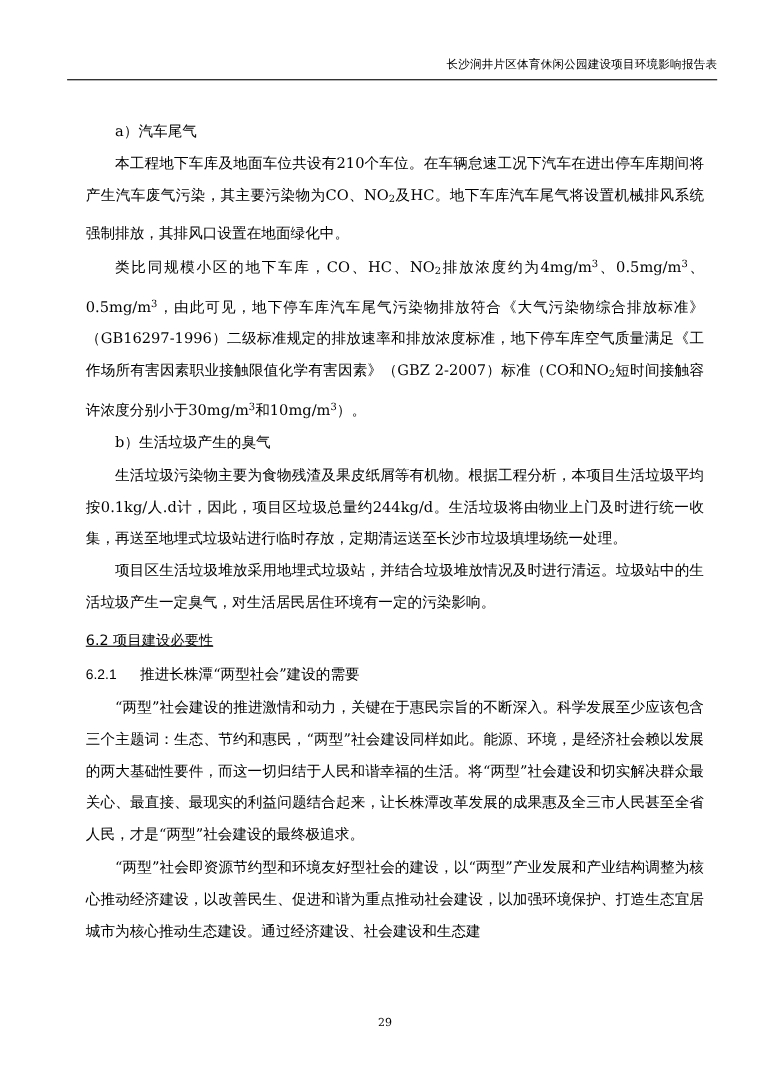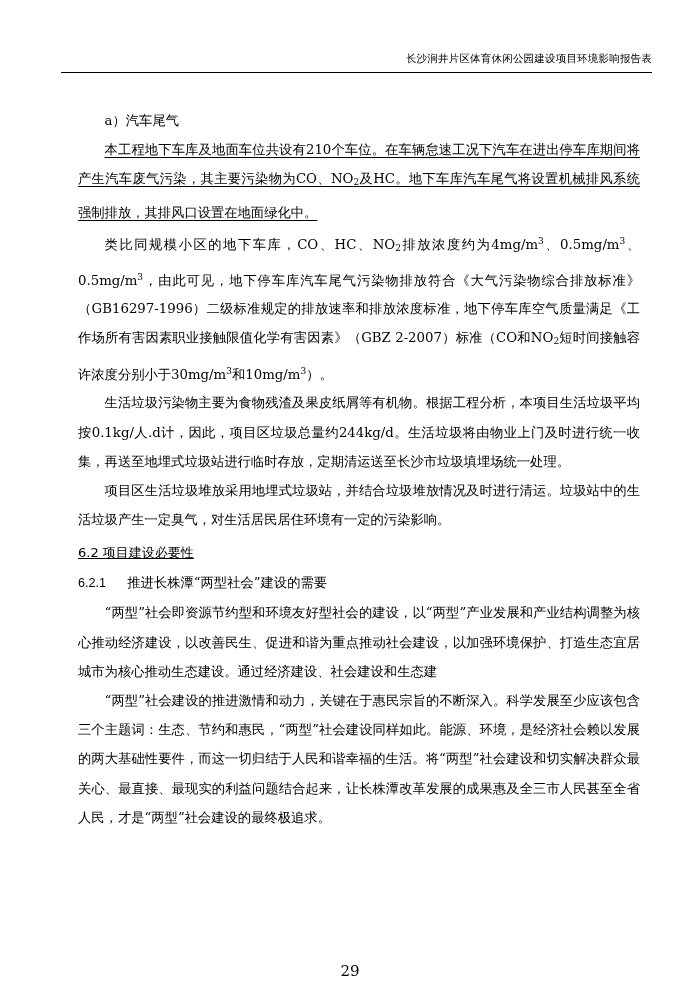--- a/index.html
+++ b/index.html
@@ -46,21 +46,20 @@
     line-height: 29.2px;
     text-align: justify;
     text-justify: inter-ideograph;
     margin-top: 22px;
   }
   .p {
     margin: 0;
     text-indent: 2em;
   }
   .p.u {
-    text-decoration: underline;
     text-underline-offset: 3px;
   }
   .sec-title {
     margin: 0;
     text-indent: 0;
     font-family: "DejaVu Sans", "Liberation Sans", sans-serif;
     font-size: 13px;
     line-height: 30px;
     padding-top: 4px;
     text-decoration: underline;
@@ -89,52 +88,52 @@
   }
   .latin {
     font-family: "DejaVu Serif", "Liberation Serif", serif;
   }
   .pagenum {
     position: absolute;
     left: 0;
     right: 0;
     top: 925px;
     text-align: center;
-    font-size: 15px;
+    font-size: 10px;
     font-family: "DejaVu Serif", "Liberation Serif", serif;
-    margin-top: 37px;
   }
 </style>
 </head>
 <body>
 
 <div class="page">
 
   <div class="header">长沙涧井片区体育休闲公园建设项目环境影响报告表</div>
   <div class="header-rule"></div>
 
   <div class="content">
 
     <p class="p">a）汽车尾气</p>
 
     <p class="p u"><span>本工程地下车库及地面车位共设有</span><span class="latin">210</span><span>个车位。在车辆怠速工况下汽车在进出停车库期间将产生汽车废气污染，其主要污染物为</span><span class="latin">CO</span><span>、</span><span class="latin">NO</span><sub>2</sub><span>及</span><span class="latin">HC</span><span>。地下车库汽车尾气将设置机械排风系统强制排放，其排风口设置在地面绿化中。</span></p>
 
     <p class="p"><span>类比同规模小区的地下车库，</span><span class="latin">CO</span><span>、</span><span class="latin">HC</span><span>、</span><span class="latin">NO</span><sub>2</sub><span>排放浓度约为</span><span class="latin">4mg/m</span><sup>3</sup><span>、</span><span class="latin">0.5mg/m</span><sup>3</sup><span>、</span><span class="latin">0.5mg/m</span><sup>3</sup><span>，由此可见，地下停车库汽车尾气污染物排放符合《大气污染物综合排放标准》（</span><span class="latin">GB16297-1996</span><span>）二级标准规定的排放速率和排放浓度标准，地下停车库空气质量满足《工作场所有害因素职业接触限值化学有害因素》（</span><span class="latin">GBZ 2-2007</span><span>）标准（</span><span class="latin">CO</span><span>和</span><span class="latin">NO</span><sub>2</sub><span>短时间接触容许浓度分别小于</span><span class="latin">30mg/m</span><sup>3</sup><span>和</span><span class="latin">10mg/m</span><sup>3</sup><span>）。</span></p>
 
+    <p class="p">b）生活垃圾产生的臭气</p>
 
     <p class="p"><span>生活垃圾污染物主要为食物残渣及果皮纸屑等有机物。根据工程分析，本项目生活垃圾平均按</span><span class="latin">0.1kg/人.d</span><span>计，因此，项目区垃圾总量约</span><span class="latin">244kg/d</span><span>。生活垃圾将由物业上门及时进行统一收集，再送至地埋式垃圾站进行临时存放，定期清运送至长沙市垃圾填埋场统一处理。</span></p>
 
     <p class="p">项目区生活垃圾堆放采用地埋式垃圾站，并结合垃圾堆放情况及时进行清运。垃圾站中的生活垃圾产生一定臭气，对生活居民居住环境有一定的污染影响。</p>
 
     <p class="sec-title">6.2 项目建设必要性</p>
 
     <p class="sub-title"><span class="num">6.2.1</span><span class="gap"></span><span>推进长株潭“两型社会”建设的需要</span></p>
 
 
+    <p class="p">“两型”社会建设的推进激情和动力，关键在于惠民宗旨的不断深入。科学发展至少应该包含三个主题词：生态、节约和惠民，“两型”社会建设同样如此。能源、环境，是经济社会赖以发展的两大基础性要件，而这一切归结于人民和谐幸福的生活。将“两型”社会建设和切实解决群众最关心、最直接、最现实的利益问题结合起来，让长株潭改革发展的成果惠及全三市人民甚至全省人民，才是“两型”社会建设的最终极追求。</p>
+
     <p class="p">“两型”社会即资源节约型和环境友好型社会的建设，以“两型”产业发展和产业结构调整为核心推动经济建设，以改善民生、促进和谐为重点推动社会建设，以加强环境保护、打造生态宜居城市为核心推动生态建设。通过经济建设、社会建设和生态建</p>
-
-    <p class="p">“两型”社会建设的推进激情和动力，关键在于惠民宗旨的不断深入。科学发展至少应该包含三个主题词：生态、节约和惠民，“两型”社会建设同样如此。能源、环境，是经济社会赖以发展的两大基础性要件，而这一切归结于人民和谐幸福的生活。将“两型”社会建设和切实解决群众最关心、最直接、最现实的利益问题结合起来，让长株潭改革发展的成果惠及全三市人民甚至全省人民，才是“两型”社会建设的最终极追求。</p>
 
   </div>
 
   <div class="pagenum">29</div>
 
 </div>
 
 </body></html>

